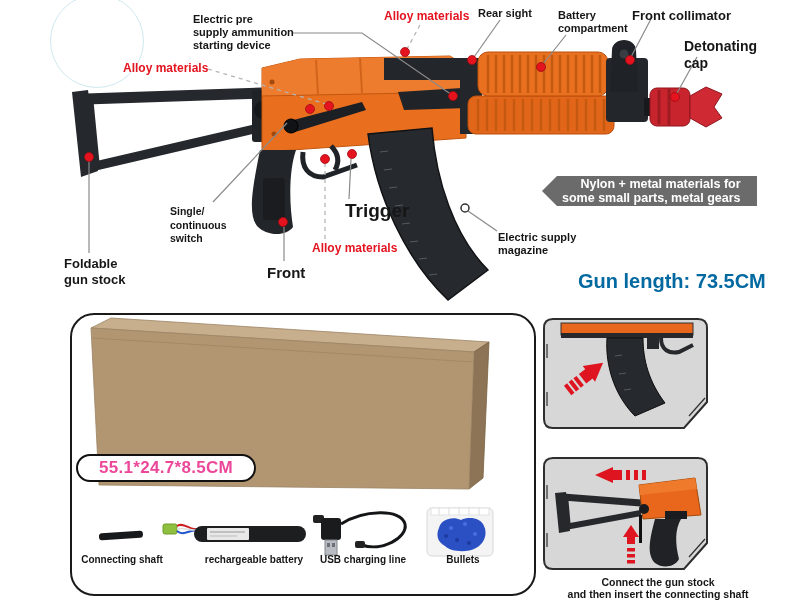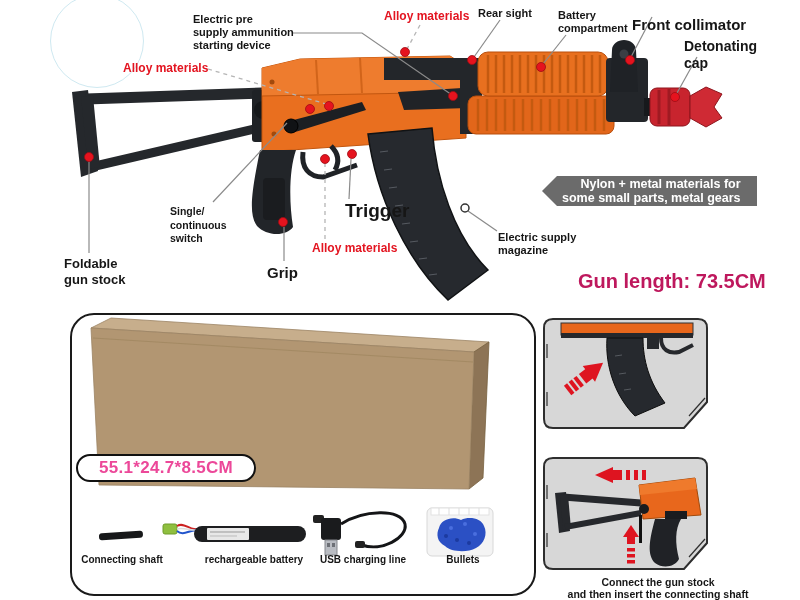--- a/index.html
+++ b/index.html
@@ -8,21 +8,21 @@
   .abs{position:absolute;}
   .lbl{position:absolute;font-weight:bold;color:#161616;white-space:pre-line;}
   .red{color:#e31420;}
   .deco-circle{position:absolute;left:50px;top:-6px;width:92px;height:92px;border-radius:50%;
                border:1.5px solid #cfe9f1;}
   .banner{position:absolute;left:542px;top:176px;width:215px;height:30px;background:#6b6b6b;
           clip-path:polygon(15px 0,100% 0,100% 100%,15px 100%,0 50%);
           display:flex;align-items:center;}
   .banner span{display:block;padding-left:20px;color:#fff;font-weight:bold;font-size:12.5px;
                line-height:1.15;white-space:pre-line;text-align:right;}
-  .gun-length{position:absolute;left:578px;top:270px;font-size:20px;font-weight:bold;color:#be185d;}
+  .gun-length{position:absolute;left:578px;top:270px;font-size:20px;font-weight:bold;color:#0369a1;}
   .package-panel{position:absolute;left:70px;top:313px;width:462px;height:279px;
                  border:2.5px solid #1a1a1a;border-radius:24px;background:#fff;}
   .size-oval{position:absolute;left:76px;top:454px;width:176px;height:24px;border:2.5px solid #111;
              border-radius:16px;display:flex;align-items:center;justify-content:center;
              font-size:17px;font-weight:bold;color:#ec4899;background:#fff;letter-spacing:.3px;}
   .acc-label{position:absolute;font-size:10px;font-weight:bold;color:#161616;text-align:center;}
   .instr-caption{position:absolute;font-size:10.5px;font-weight:bold;color:#161616;
                  text-align:center;white-space:pre-line;line-height:1.18;}
 </style>
 </head>
@@ -173,29 +173,29 @@
   </svg>
 
   <div class="lbl" style="left:193px;top:13px;font-size:11px;line-height:1.18">Electric pre
 supply ammunition
 starting device</div>
   <div class="lbl red" style="left:123px;top:61px;font-size:12px">Alloy materials</div>
   <div class="lbl red" style="left:384px;top:9px;font-size:12px">Alloy materials</div>
   <div class="lbl" style="left:478px;top:7px;font-size:11px">Rear sight</div>
   <div class="lbl" style="left:558px;top:9px;font-size:11px;line-height:1.2">Battery
 compartment</div>
-  <div class="lbl" style="left:632px;top:16px;font-size:15px">Front collimator</div>
+  <div class="lbl" style="left:632px;top:8px;font-size:13px">Front collimator</div>
   <div class="lbl" style="left:684px;top:38px;font-size:14px;line-height:1.2">Detonating
 cap</div>
   <div class="lbl" style="left:170px;top:205px;font-size:10.5px;line-height:1.3">Single/
 continuous
 switch</div>
   <div class="lbl" style="left:345px;top:200px;font-size:19px">Trigger</div>
   <div class="lbl red" style="left:312px;top:241px;font-size:12px">Alloy materials</div>
-  <div class="lbl" style="left:267px;top:264px;font-size:15px">Grip</div>
+  <div class="lbl" style="left:267px;top:264px;font-size:15px">Front</div>
   <div class="lbl" style="left:64px;top:256px;font-size:13px;line-height:1.25">Foldable
 gun stock</div>
   <div class="lbl" style="left:498px;top:231px;font-size:11px;line-height:1.2">Electric supply
 magazine</div>
 
   <div class="banner">
     <span>Nylon + metal materials for
 some small parts, metal gears</span>
   </div>
 

